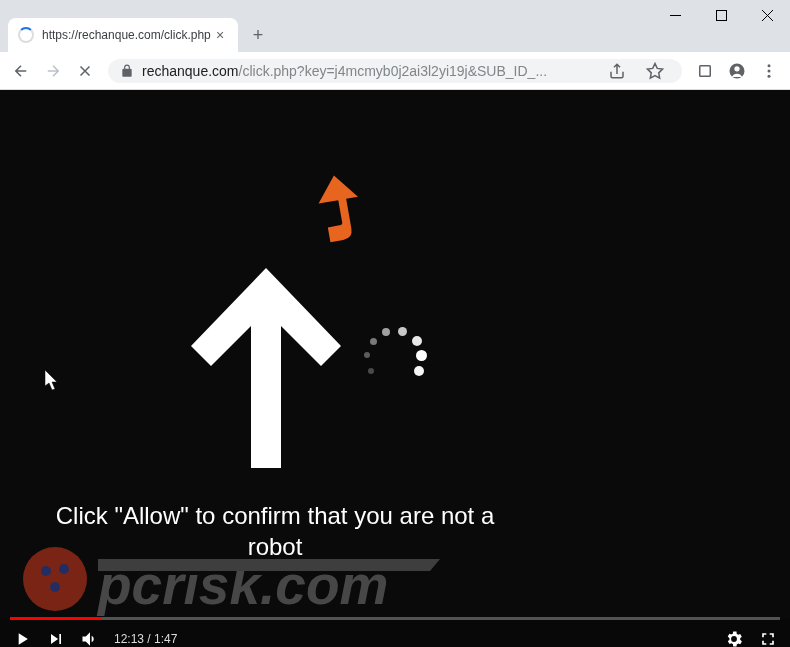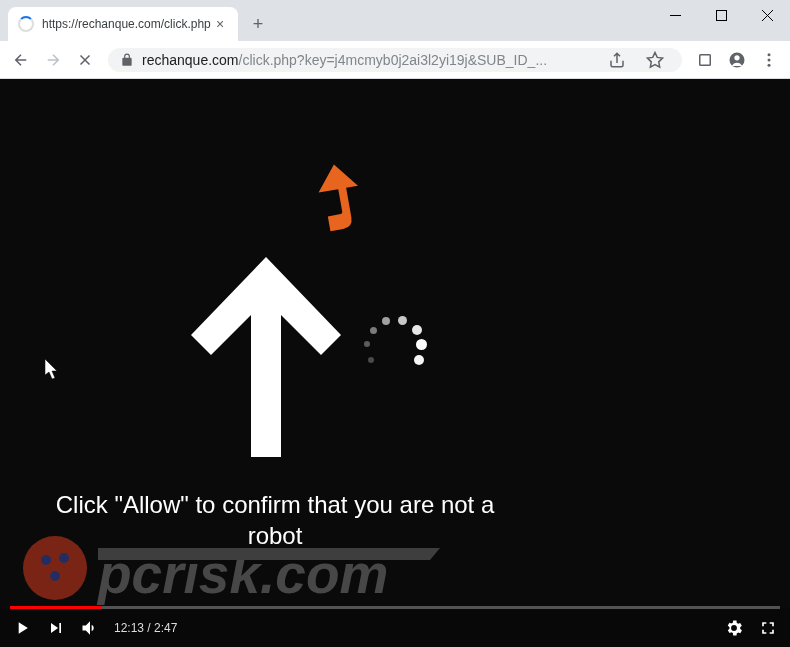--- a/index.html
+++ b/index.html
@@ -1,19 +1,19 @@
 <!DOCTYPE html>
 <html><head>
 <meta charset="utf-8">
 <style>
 * { margin: 0; padding: 0; box-sizing: border-box; }
 body { font-family: "Segoe UI", Arial, sans-serif; width: 790px; height: 647px; overflow: hidden; background: #fff; position: relative; }
 
 
-.titlebar { height: 41px; background: #dee1e6; display: flex; align-items: flex-end; position: relative; }
+.titlebar { height: 52px; background: #dee1e6; display: flex; align-items: flex-end; position: relative; }
 .tab { background: #fff; height: 34px; margin-left: 8px; border-radius: 8px 8px 0 0; display: flex; align-items: center; padding: 0 10px; min-width: 230px; position: relative; }
 .tab-spinner { width: 16px; height: 16px; border: 2px solid #ddd; border-top-color: #1a73e8; border-radius: 50%; margin-right: 8px; }
 .tab-title { font-size: 12px; color: #3c4043; flex: 1; white-space: nowrap; overflow: hidden; text-overflow: ellipsis; }
 .tab-close { width: 16px; height: 16px; display: flex; align-items: center; justify-content: center; color: #5f6368; font-size: 14px; cursor: pointer; }
 .newtab { width: 28px; height: 28px; display: flex; align-items: center; justify-content: center; color: #5f6368; font-size: 18px; margin-left: 6px; margin-bottom: 3px; cursor: pointer; }
 .win-controls { position: absolute; right: 0; top: 0; display: flex; height: 30px; }
 .win-btn { width: 46px; display: flex; align-items: center; justify-content: center; color: #000; cursor: pointer; }
 .win-btn svg { width: 11px; height: 11px; }
 
 
@@ -194,21 +194,21 @@
       <svg viewBox="0 0 24 24">
           <path d="M6 18l8.5-6L6 6v12zM16 6h2v12h-2z"></path>
         </svg>
     </div>
     <div class="vbtn">
       <svg viewBox="0 0 24 24">
           <path d="M3 9v6h4l5 5V4L7 9H3zm13.5 3a4.5 4.5 0 00-2.5-4v8a4.5 4.5 0 002.5-4z"></path>
         </svg>
     </div>
     <div class="vtime">
-      <span>12:13</span> / <span>2:47</span>
+      <span>12:13</span> / <span>1:47</span>
     </div>
     <div class="vspacer"></div>
     <div class="vbtn">
       <svg viewBox="0 0 24 24">
           <path d="M19.4 13a7.5 7.5 0 000-2l2-1.6-2-3.4-2.4 1a7.5 7.5 0 00-1.7-1L15 3h-4l-.4 2.6a7.5 7.5 0 00-1.7 1l-2.4-1-2 3.4L6.6 11a7.5 7.5 0 000 2l-2 1.6 2 3.4 2.4-1a7.5 7.5 0 001.7 1L11 21h4l.4-2.6a7.5 7.5 0 001.7-1l2.4 1 2-3.4zM12 15.5A3.5 3.5 0 1115.5 12 3.5 3.5 0 0112 15.5z"></path>
         </svg>
     </div>
     <div class="vbtn">
       <svg viewBox="0 0 24 24">
           <path d="M7 14H5v5h5v-2H7v-3zm-2-4h2V7h3V5H5v5zm12 7h-3v2h5v-5h-2v3zM14 5v2h3v3h2V5h-5z"></path>

